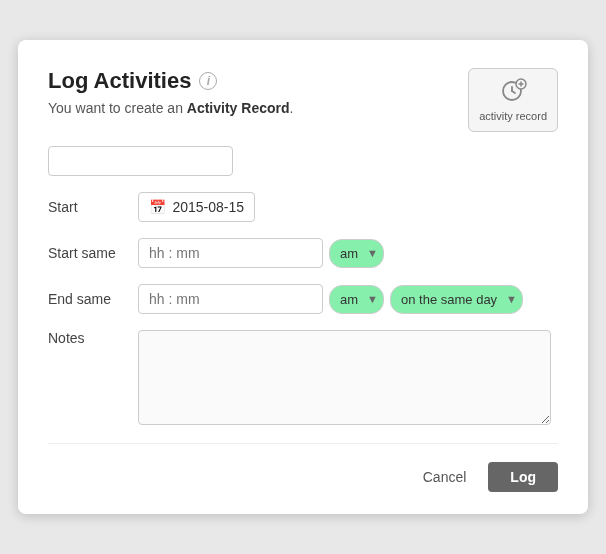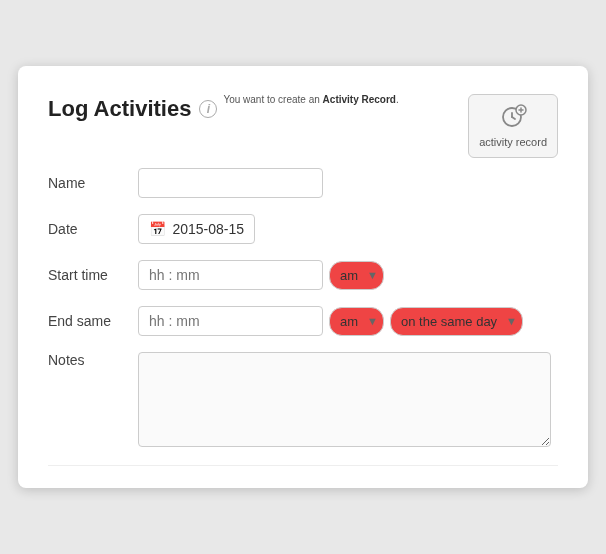--- a/index.html
+++ b/index.html
@@ -70,21 +70,21 @@
       align-items: center;
       justify-content: center;
     }
     .activity-record-label {
       font-size: 11px;
       color: #555;
       text-align: center;
       line-height: 1.3;
     }
     .subtitle {
-      font-size: 10px;
+      font-size: 14px;
       color: #555;
       margin-bottom: 20px;
     }
     .subtitle b { color: #333; font-weight: bold; }
     .form-row {
       display: flex;
       align-items: center;
       margin-bottom: 16px;
     }
     .form-label {
@@ -137,21 +137,21 @@
       align-items: center;
     }
     select {
       appearance: none;
       -webkit-appearance: none;
       border: 1px solid #ccc;
       border-radius: 13px;
       padding: 6px 24px 6px 10px;
       font-size: 13px;
       color: #333;
-      background: #ef4444;
+      background: #86efac;
       cursor: pointer;
       outline: none;
     }
     .select-arrow {
       position: absolute;
       right: 6px;
       pointer-events: none;
       color: #666;
       font-size: 11px;
     }
@@ -197,21 +197,21 @@
       border: none;
       border-top: 1px solid #eee;
       margin: 18px 0 0 0;
     }
   </style>
 </head>
 <body>
 
 <div class="dialog">
   <div class="dialog-header">
-    <div style="display:flex; gap:6px;">
+    <div style="display:flex; flex-direction:column; gap:6px;">
       <div class="dialog-title">
         <span>Log Activities</span>
         <span class="info-icon">i</span>
       </div>
       <div class="subtitle">
         <span>You want to create an </span><b>Activity Record</b><span>.</span>
       </div>
     </div>
     <div class="activity-record-btn">
       <div class="activity-record-icon">
@@ -222,38 +222,37 @@
           <circle cx="22" cy="7" r="5" fill="#f5f5f5" stroke="#888" stroke-width="1.5"></circle>
           <line x1="22" y1="5" x2="22" y2="9" stroke="#888" stroke-width="1.5" stroke-linecap="round"></line>
           <line x1="20" y1="7" x2="24" y2="7" stroke="#888" stroke-width="1.5" stroke-linecap="round"></line>
         </svg>
       </div>
       <span class="activity-record-label">activity record</span>
     </div>
   </div>
 
   <div class="form-row">
-    <div class="form-label">Name</div>
     <div class="form-controls">
       <input type="text" style="">
     </div>
   </div>
 
   <div class="form-row">
-    <div class="form-label">Date</div>
+    <div class="form-label">Start</div>
     <div class="form-controls">
       <div class="date-field">
         <span class="date-icon">📅</span>
         <span>2015-08-15</span>
       </div>
     </div>
   </div>
 
   <div class="form-row">
-    <div class="form-label">Start time</div>
+    <div class="form-label">Start same</div>
     <div class="form-controls">
       <input type="text" class="time-input" placeholder="hh : mm" style="">
       <div class="select-wrapper">
         <select>
           <option>am</option>
           <option>pm</option>
         </select>
         <span class="select-arrow">▼</span>
       </div>
     </div>
@@ -282,13 +281,17 @@
 
   <div class="form-row notes-row">
     <div class="form-label">Notes</div>
     <div class="form-controls">
       <textarea class="notes-area" style=""></textarea>
     </div>
   </div>
 
   <hr class="divider">
 
+  <div class="footer">
+    <button class="cancel-btn">Cancel</button>
+    <button class="log-btn">Log</button>
+  </div>
 </div>
 
 </body></html>

